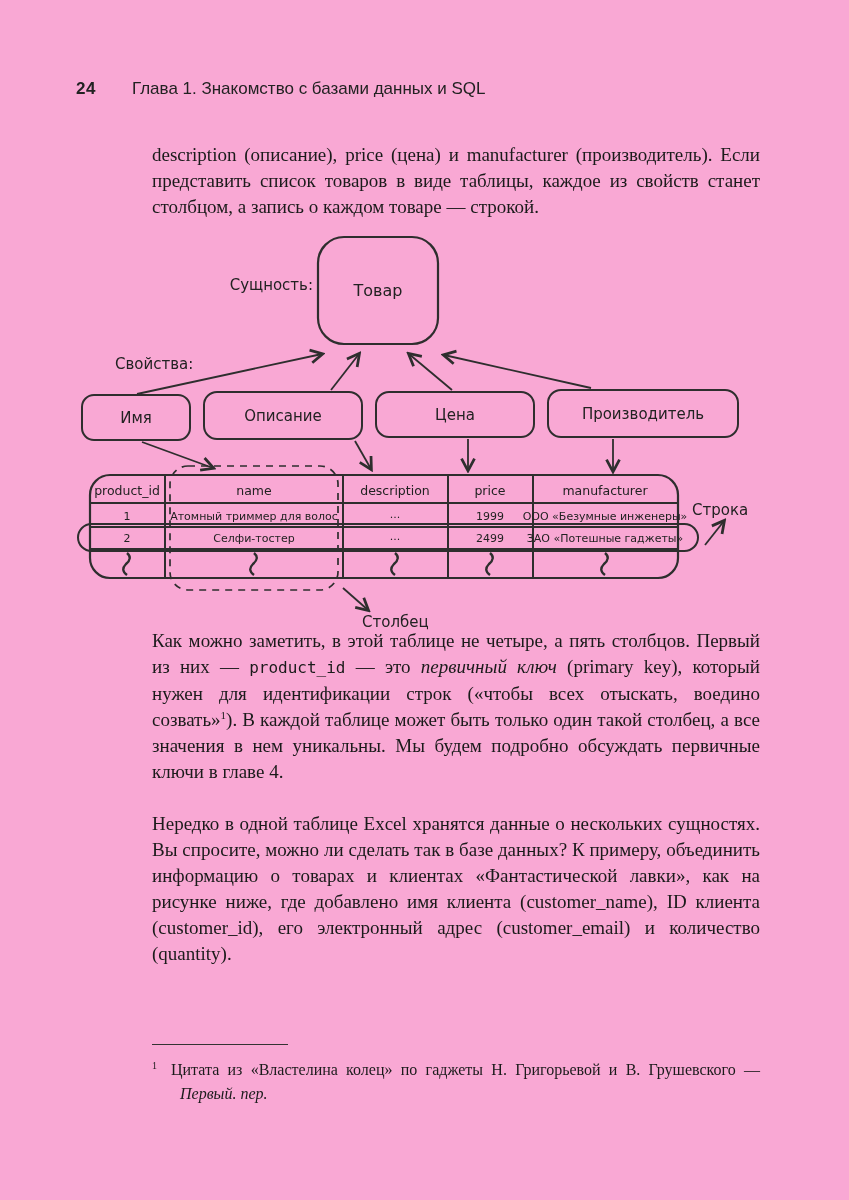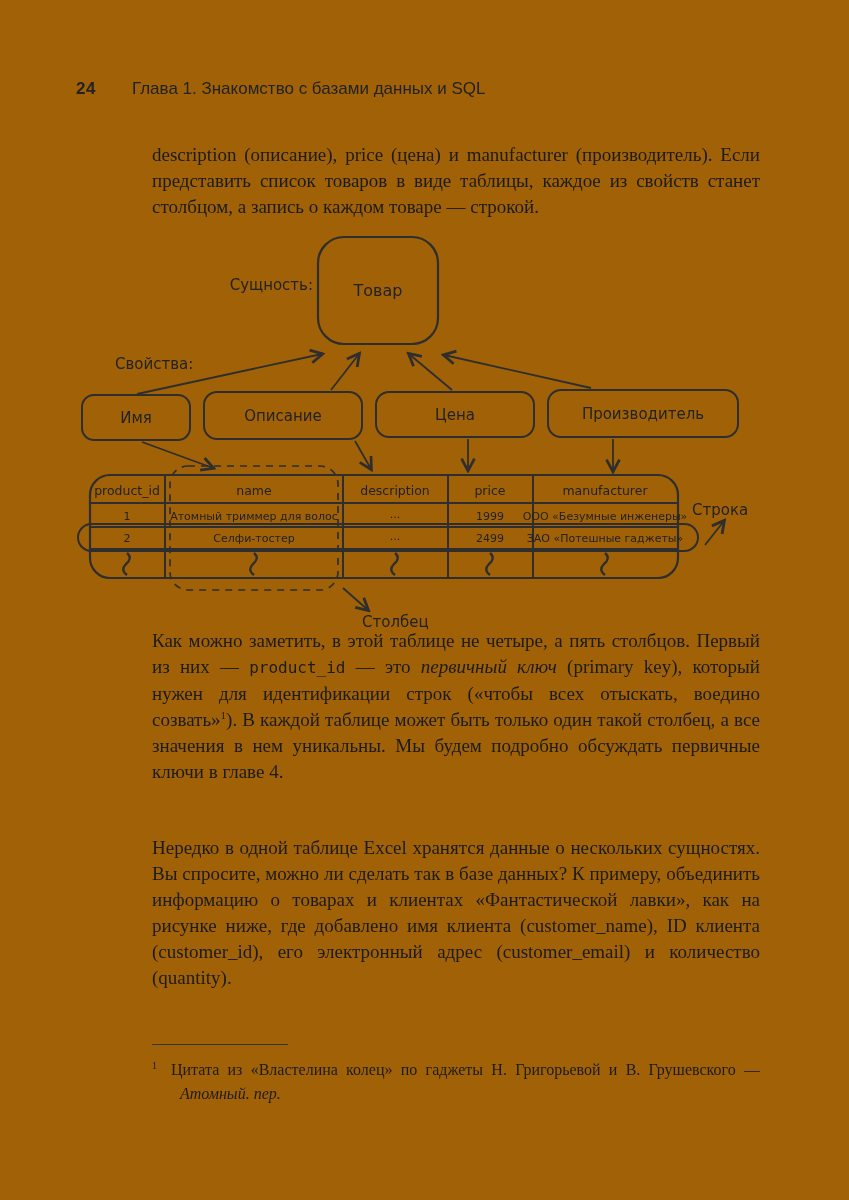--- a/index.html
+++ b/index.html
@@ -1,27 +1,27 @@
 <!DOCTYPE html>
 <html><head>
 <meta charset="utf-8">
 <style>
   html,body{margin:0;padding:0;background:#ffffff;}
-  .page{position:relative;width:849px;height:1200px;background:#a16207;color:#1d1d1d;overflow:hidden;}
+  .page{position:relative;width:849px;height:1200px;background:#f9a8d4;color:#1d1d1d;overflow:hidden;}
 
   
   .runhead{position:absolute;top:79px;left:76px;width:690px;font-family:"Liberation Sans",sans-serif;font-size:17px;color:#222;}
   .runhead .pnum{font-weight:bold;margin-right:36px;letter-spacing:.5px;}
 
   
   .para{position:absolute;left:152px;width:608px;margin:0;font-family:"Liberation Serif",serif;
         font-size:19px;line-height:26px;text-align:justify;color:#1b1b1b;}
   .p1{top:142px;}
   .p2{top:628px;}
-  .p3{top:835px;}
+  .p3{top:811px;}
   .mono{font-family:"DejaVu Sans Mono",monospace;font-size:16px;}
   .ital{font-style:italic;}
   sup.fnref{font-size:11px;line-height:0;}
 
   
   .figure{position:absolute;left:75px;top:228px;width:700px;height:412px;}
   .figure svg{display:block;}
   .hand{font-family:"DejaVu Sans",sans-serif;fill:#222;}
   .sk{stroke:#2e2e2e;fill:none;}
 
@@ -131,15 +131,15 @@
       <path class="sk" d="M268,360 L293,382" stroke-width="1.8" marker-end="url(#ah)"></path>
       <text class="hand" x="287" y="399" font-size="15">Столбец</text>
     </svg>
   </div>
 
   <p class="para p2"><span>Как можно заметить, в этой таблице не четыре, а пять столбцов. Первый из них — </span><span class="mono">product_id</span><span> — это </span><span class="ital">первичный ключ</span><span> (primary key), который нужен для идентификации строк («чтобы всех отыскать, воедино созвать»</span><sup class="fnref">1</sup><span>). В каждой таблице может быть только один такой столбец, а все значения в нем уникальны. Мы будем подробно обсуждать первичные ключи в главе 4.</span></p>
 
   <p class="para p3"><span>Нередко в одной таблице Excel хранятся данные о нескольких сущностях. Вы спросите, можно ли сделать так в базе данных? К примеру, объединить информацию о товарах и клиентах «Фантастической лавки», как на рисунке ниже, где добавлено имя клиента (customer_name), ID клиента (customer_id), его электронный адрес (customer_email) и количество (quantity).</span></p>
 
   <div class="fnrule"></div>
-  <div class="fnbody"><sup>1</sup><span>Цитата из «Властелина колец» по гаджеты Н. Григорьевой и В. Грушевского — </span><span class="ital">Атомный. пер.</span></div>
+  <div class="fnbody"><sup>1</sup><span>Цитата из «Властелина колец» по гаджеты Н. Григорьевой и В. Грушевского — </span><span class="ital">Первый. пер.</span></div>
 
 </div>
 
 </body></html>

